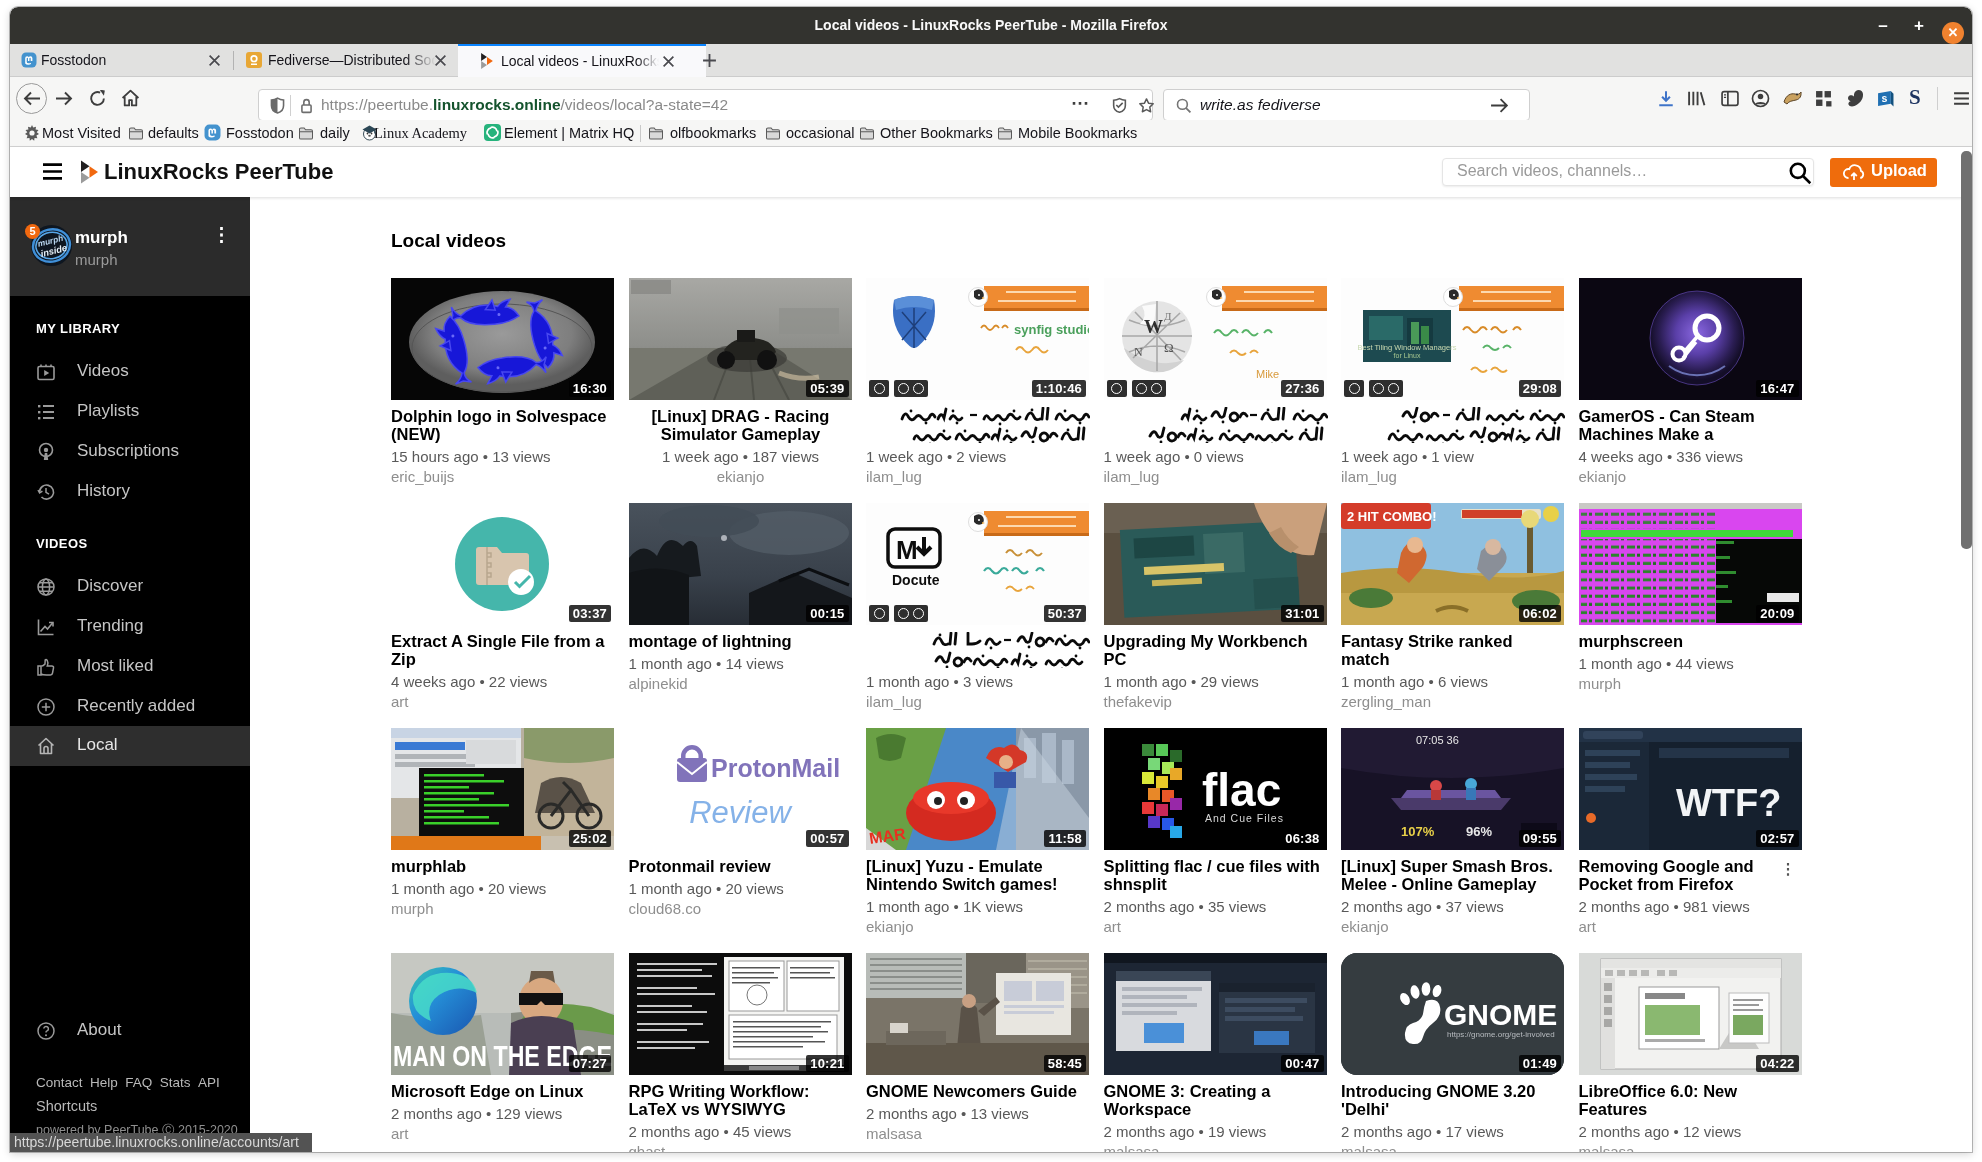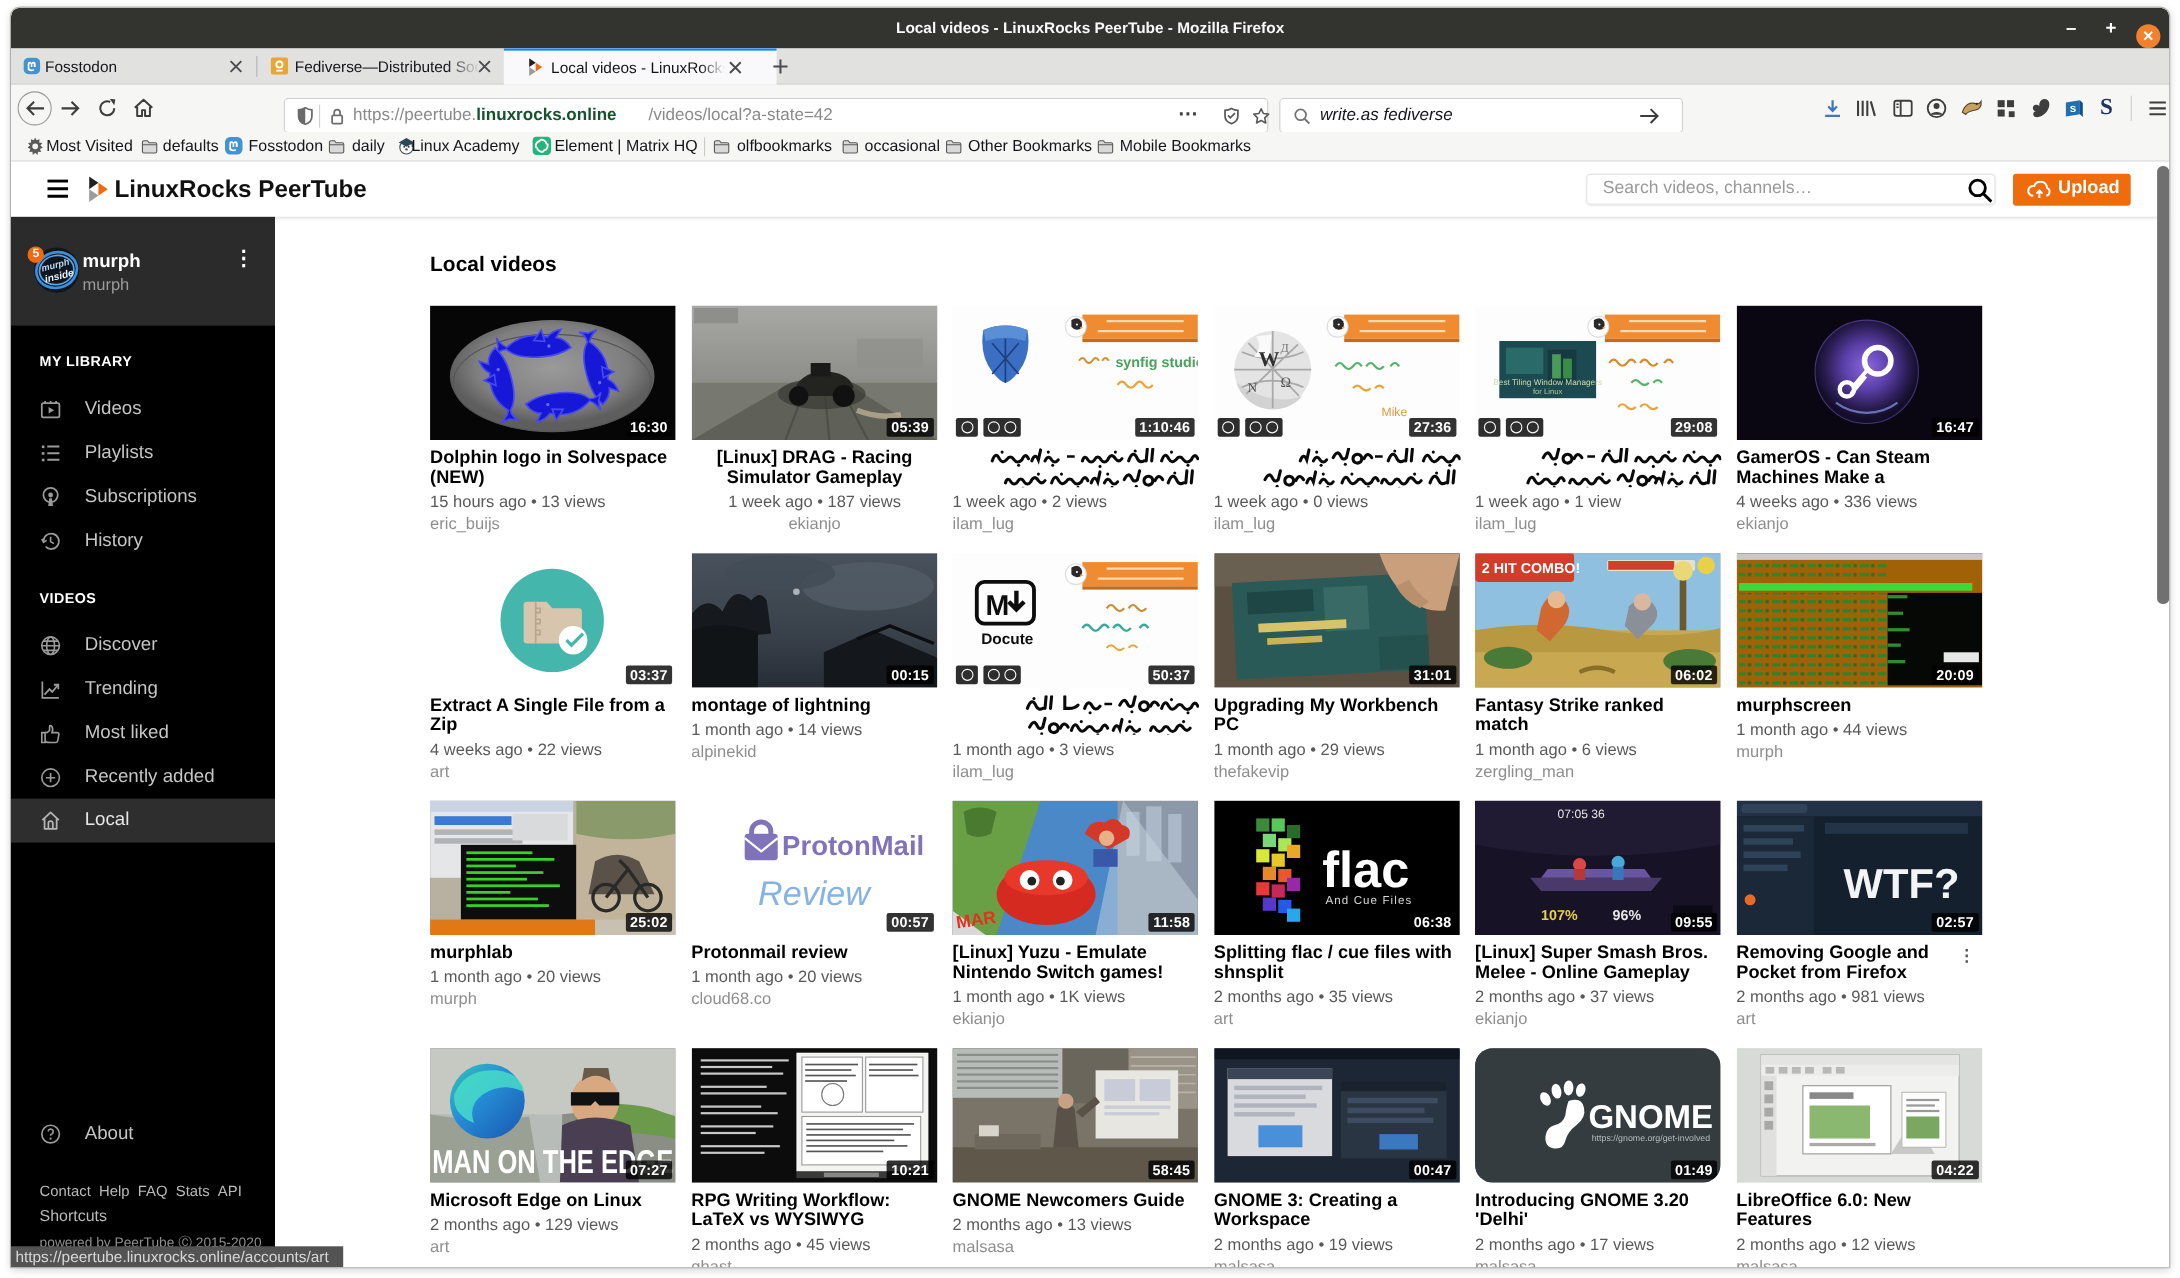--- a/index.html
+++ b/index.html
@@ -113,21 +113,21 @@
     <div class="field" style="left:248px;width:895px;">
       <svg style="position:absolute;left:11px;top:7px;" width="15" height="17" viewBox="0 0 14 16">
           <path d="M7 1 C5 2.2 3 2.7 1.3 2.8 V8 c0 3.8 2.6 6.2 5.7 7 c3.1-.8 5.7-3.2 5.7-7 V2.8 C11 2.7 9 2.2 7 1z" fill="none" stroke="#6a6a6a" stroke-width="1.5"></path>
           <path d="M7 1 C5 2.2 3 2.7 1.3 2.8 V8 c0 3.8 2.6 6.2 5.7 7z" fill="#6a6a6a"></path>
         </svg>
       <div style="position:absolute;left:31px;top:5px;width:1px;height:21px;background:#d0d0d0;"></div>
       <svg style="position:absolute;left:41px;top:8px;" width="13" height="16" viewBox="0 0 12 15">
           <rect x="1.7" y="6.5" width="8.6" height="7" rx="1" fill="none" stroke="#6e6e6e" stroke-width="1.5"></rect>
           <path d="M3.5 6.5 V4 a2.5 2.5 0 0 1 5 0 v2.5" fill="none" stroke="#6e6e6e" stroke-width="1.5"></path>
         </svg>
-      <div style="position:absolute;left:62px;top:6px;font-size:15.5px;color:#8a8a8a;">https://peertube.<span style="color:#14532d;font-weight:bold;">linuxrocks.online</span><span style="color:#8a8a8a;margin-left:29px;">/videos/local?a-state=42</span></div>
+      <div style="position:absolute;left:62px;top:6px;font-size:15.5px;color:#8a8a8a;">https://peertube.<span style="color:#14532d;font-weight:bold;">linuxrocks.online</span><span style="color:#8a8a8a;">/videos/local?a-state=42</span></div>
       <div style="position:absolute;left:812px;top:2px;color:#3e3e3e;font-size:18px;letter-spacing:1px;font-weight:bold;">⋯</div>
       <svg style="position:absolute;left:852px;top:7px;" width="17" height="17" viewBox="0 0 16 16">
           <path d="M8 1.5 C6 2.6 4.2 3 2.5 3.1 V8 c0 3.4 2.4 5.6 5.5 6.4 c3.1-.8 5.5-3 5.5-6.4 V3.1 C11.8 3 10 2.6 8 1.5z" fill="none" stroke="#5a5a5a" stroke-width="1.5"></path>
           <path d="M5 7.5 l2 2 l4-4" fill="none" stroke="#5a5a5a" stroke-width="1.5"></path>
         </svg>
       <svg style="position:absolute;left:879px;top:7px;" width="17" height="17" viewBox="0 0 16 16">
           <path d="M8 1.8 l1.9 4 4.4.6 -3.2 3.1 .8 4.4 L8 11.8 4.1 13.9 4.9 9.5 1.7 6.4 6.1 5.8z" fill="none" stroke="#5a5a5a" stroke-width="1.4" stroke-linejoin="round"></path>
         </svg>
     </div>
     <div class="field" style="left:1153px;width:367px;">
@@ -204,21 +204,21 @@
       </svg>
     <div class="bm" style="left:310px;">daily</div>
     <svg style="position:absolute;left:351px;top:4px;" width="17" height="17" viewBox="0 0 17 17">
         <circle cx="8.5" cy="10" r="6" fill="#fff" stroke="#384c57" stroke-width="1"></circle>
         <path d="M1.5 5.5 L8.5 1.5 l7 4 -7 4z" fill="#2c4756"></path>
         <rect x="13.2" y="5.5" width="1.2" height="4" fill="#2c4756"></rect>
         <circle cx="6.5" cy="9.5" r="0.9" fill="#333"></circle>
         <circle cx="10.5" cy="9.5" r="0.9" fill="#333"></circle>
         <ellipse cx="8.5" cy="11.8" rx="1.3" ry="1" fill="#555"></ellipse>
       </svg>
-    <div class="bm" style="left:364px;">Linux Academy</div>
+    <div class="bm" style="left:364px;font-family:Liberation Serif, serif;">Linux Academy</div>
     <svg style="position:absolute;left:474px;top:4px;" width="17" height="17" viewBox="0 0 17 17">
         <rect width="17" height="17" rx="4" fill="#26b37c"></rect>
         <g stroke="#fff" stroke-width="1.7" fill="none" stroke-linecap="round">
           <path d="M7.2 3.2 a4.5 4.5 0 0 1 5.6 3.4"></path>
           <path d="M13.8 7.2 a4.5 4.5 0 0 1-3.4 5.6"></path>
           <path d="M9.8 13.8 a4.5 4.5 0 0 1-5.6-3.4"></path>
           <path d="M3.2 9.8 a4.5 4.5 0 0 1 3.4-5.6"></path>
         </g>
       </svg>
     <div class="bm" style="left:494px;">Element | Matrix HQ</div>
@@ -754,21 +754,21 @@
         <circle cx="189" cy="16" r="9" fill="#e8d878"></circle>
         </svg>
         <span class="dur">06:02</span>
       </div>
       <div class="title">Fantasy Strike ranked match</div>
       <div class="meta">1 month ago • 6 views</div>
       <div class="chan">zergling_man</div>
     </div>
 
     <div class="card" style="left:1328.5px;top:306px;">
-      <div class="thumb" style="background:#a16207;">
+      <div class="thumb" style="background:#d946ef;">
         <svg width="223" height="122">
         <defs>
                 <pattern id="grtx" width="16" height="8.2" patternUnits="userSpaceOnUse">
                   <rect x="0" y="1.5" width="8" height="3" fill="#2c842c"></rect>
                   <rect x="10" y="1.5" width="3" height="3" fill="#226e22"></rect>
                 </pattern>
               </defs>
         <rect x="0" y="0" width="223" height="6" fill="#c9c9c5"></rect>
         <rect x="2" y="8" width="135" height="18" fill="url(#grtx)" opacity=".9"></rect>
         <rect x="2" y="27" width="212" height="7" fill="#3fd83a"></rect>

